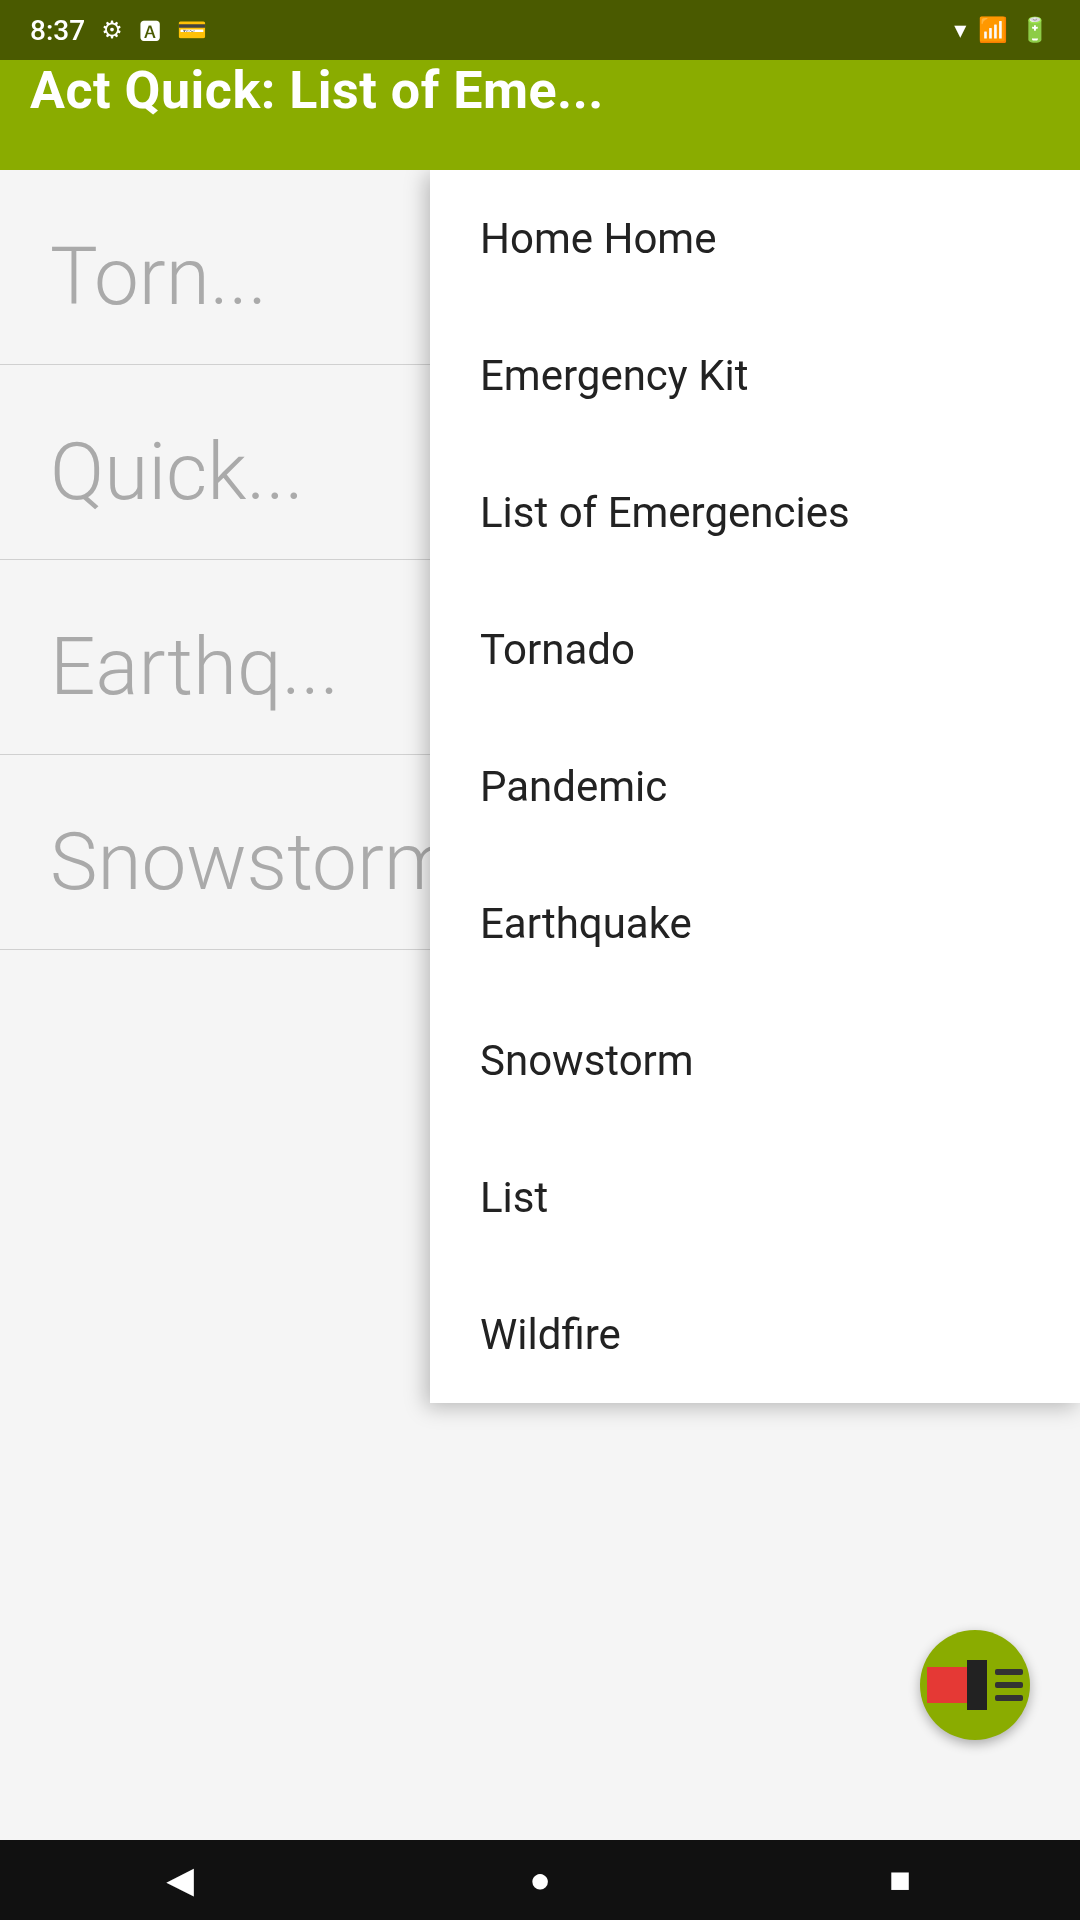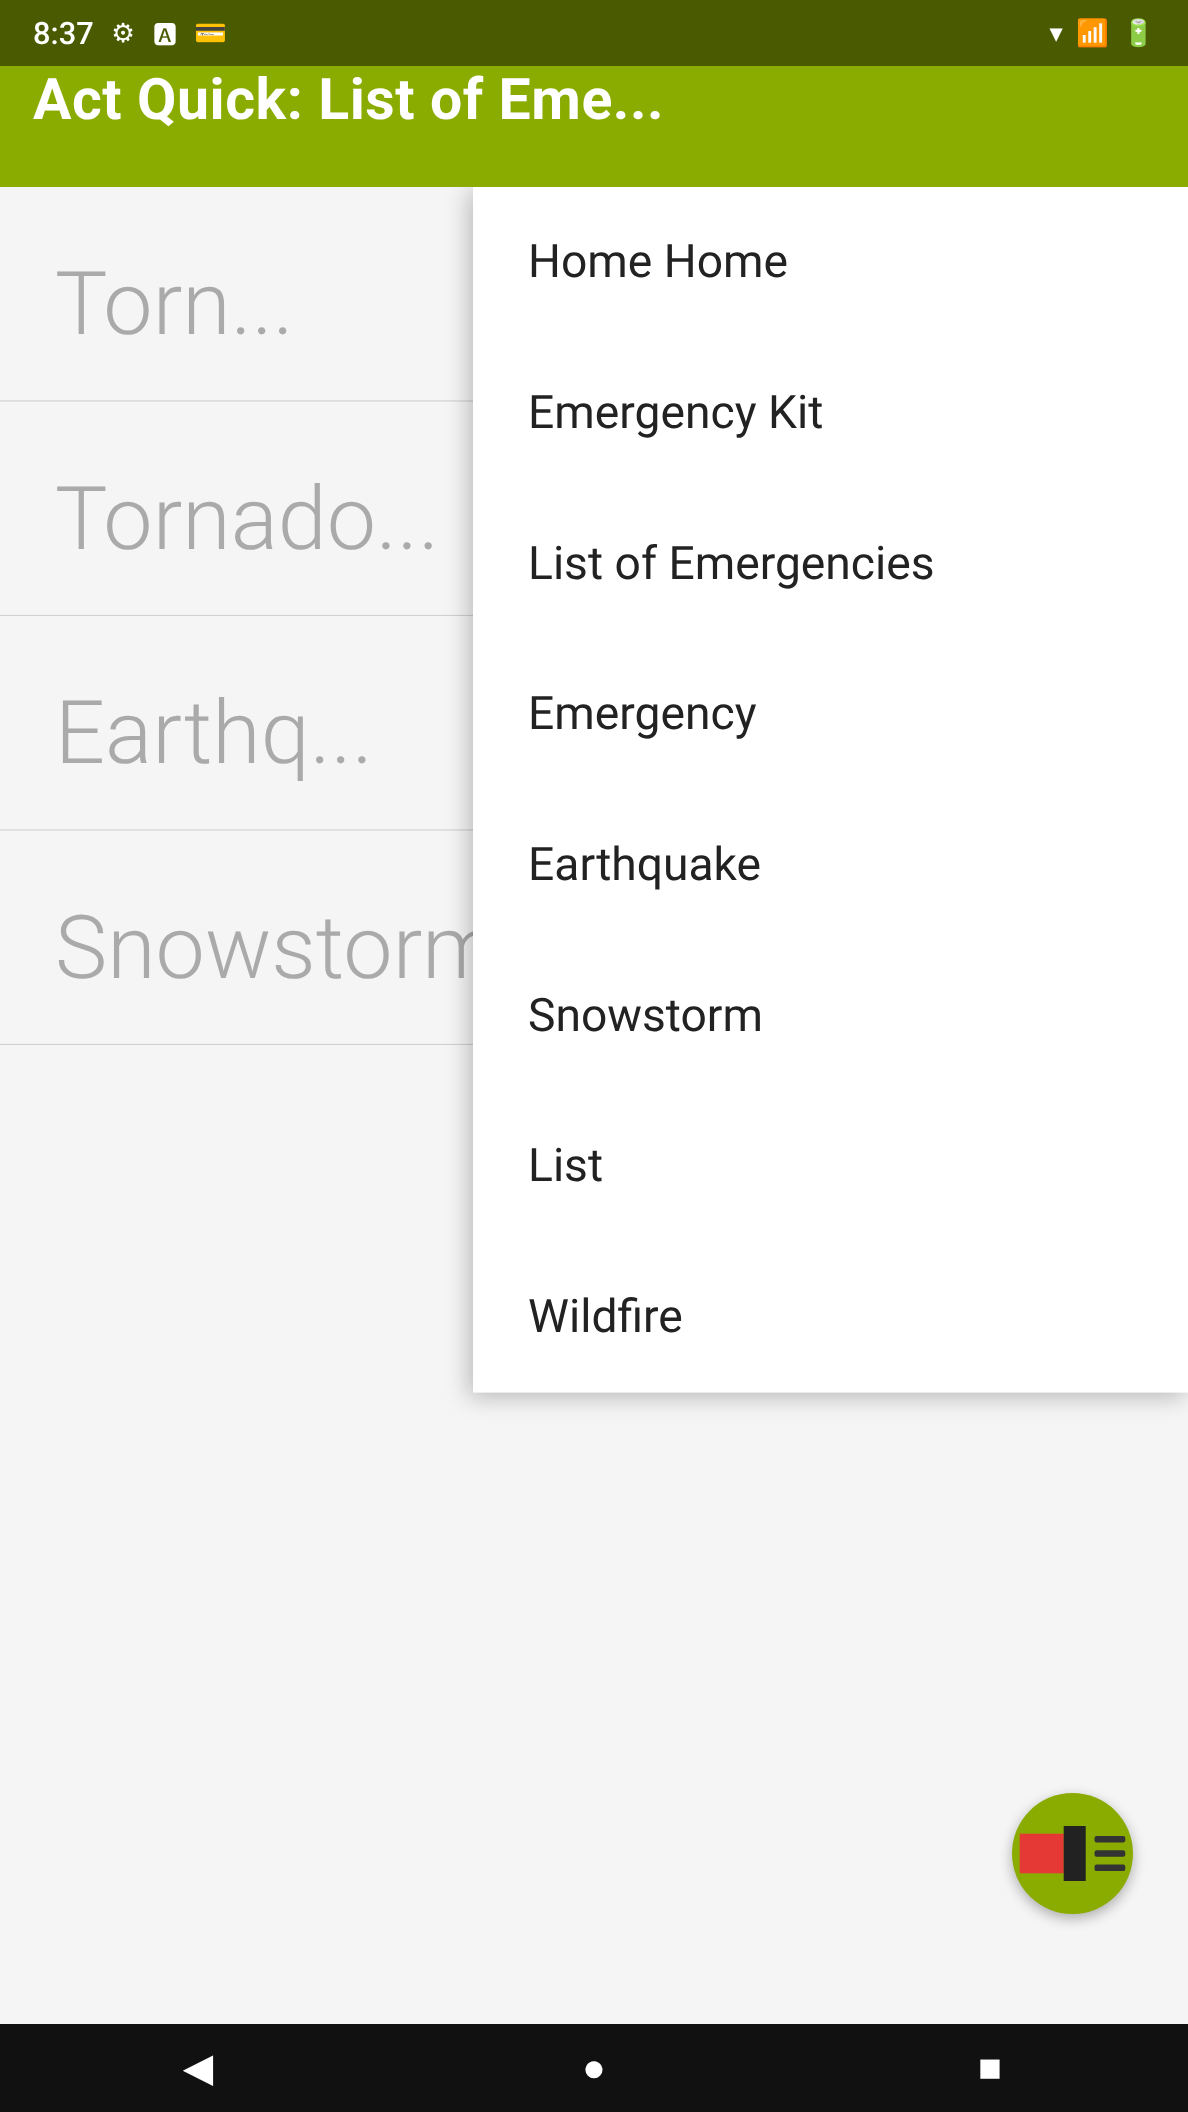--- a/index.html
+++ b/index.html
@@ -194,21 +194,21 @@
   <span class="app-bar-title">Act Quick: List of Eme...</span>
 </div>
 
 <div class="main-content">
 
   <div class="list-item">
     <span class="list-item-text">Torn...</span>
   </div>
 
   <div class="list-item">
-    <span class="list-item-text">Tornado...</span>
+    <span class="list-item-text">Quick...</span>
   </div>
 
   <div class="list-item">
     <span class="list-item-text">Earthq...</span>
   </div>
 
   <div class="list-item">
     <span class="list-item-text">Snowstorm</span>
   </div>
 
@@ -216,21 +216,24 @@
     <div class="dropdown-item">
       <span>Home Home</span>
     </div>
     <div class="dropdown-item">
       <span>Emergency Kit</span>
     </div>
     <div class="dropdown-item">
       <span>List of Emergencies</span>
     </div>
     <div class="dropdown-item">
-      <span>Emergency</span>
+      <span>Tornado</span>
+    </div>
+    <div class="dropdown-item">
+      <span>Pandemic</span>
     </div>
     <div class="dropdown-item">
       <span>Earthquake</span>
     </div>
     <div class="dropdown-item">
       <span>Snowstorm</span>
     </div>
     <div class="dropdown-item">
       <span>List</span>
     </div>

